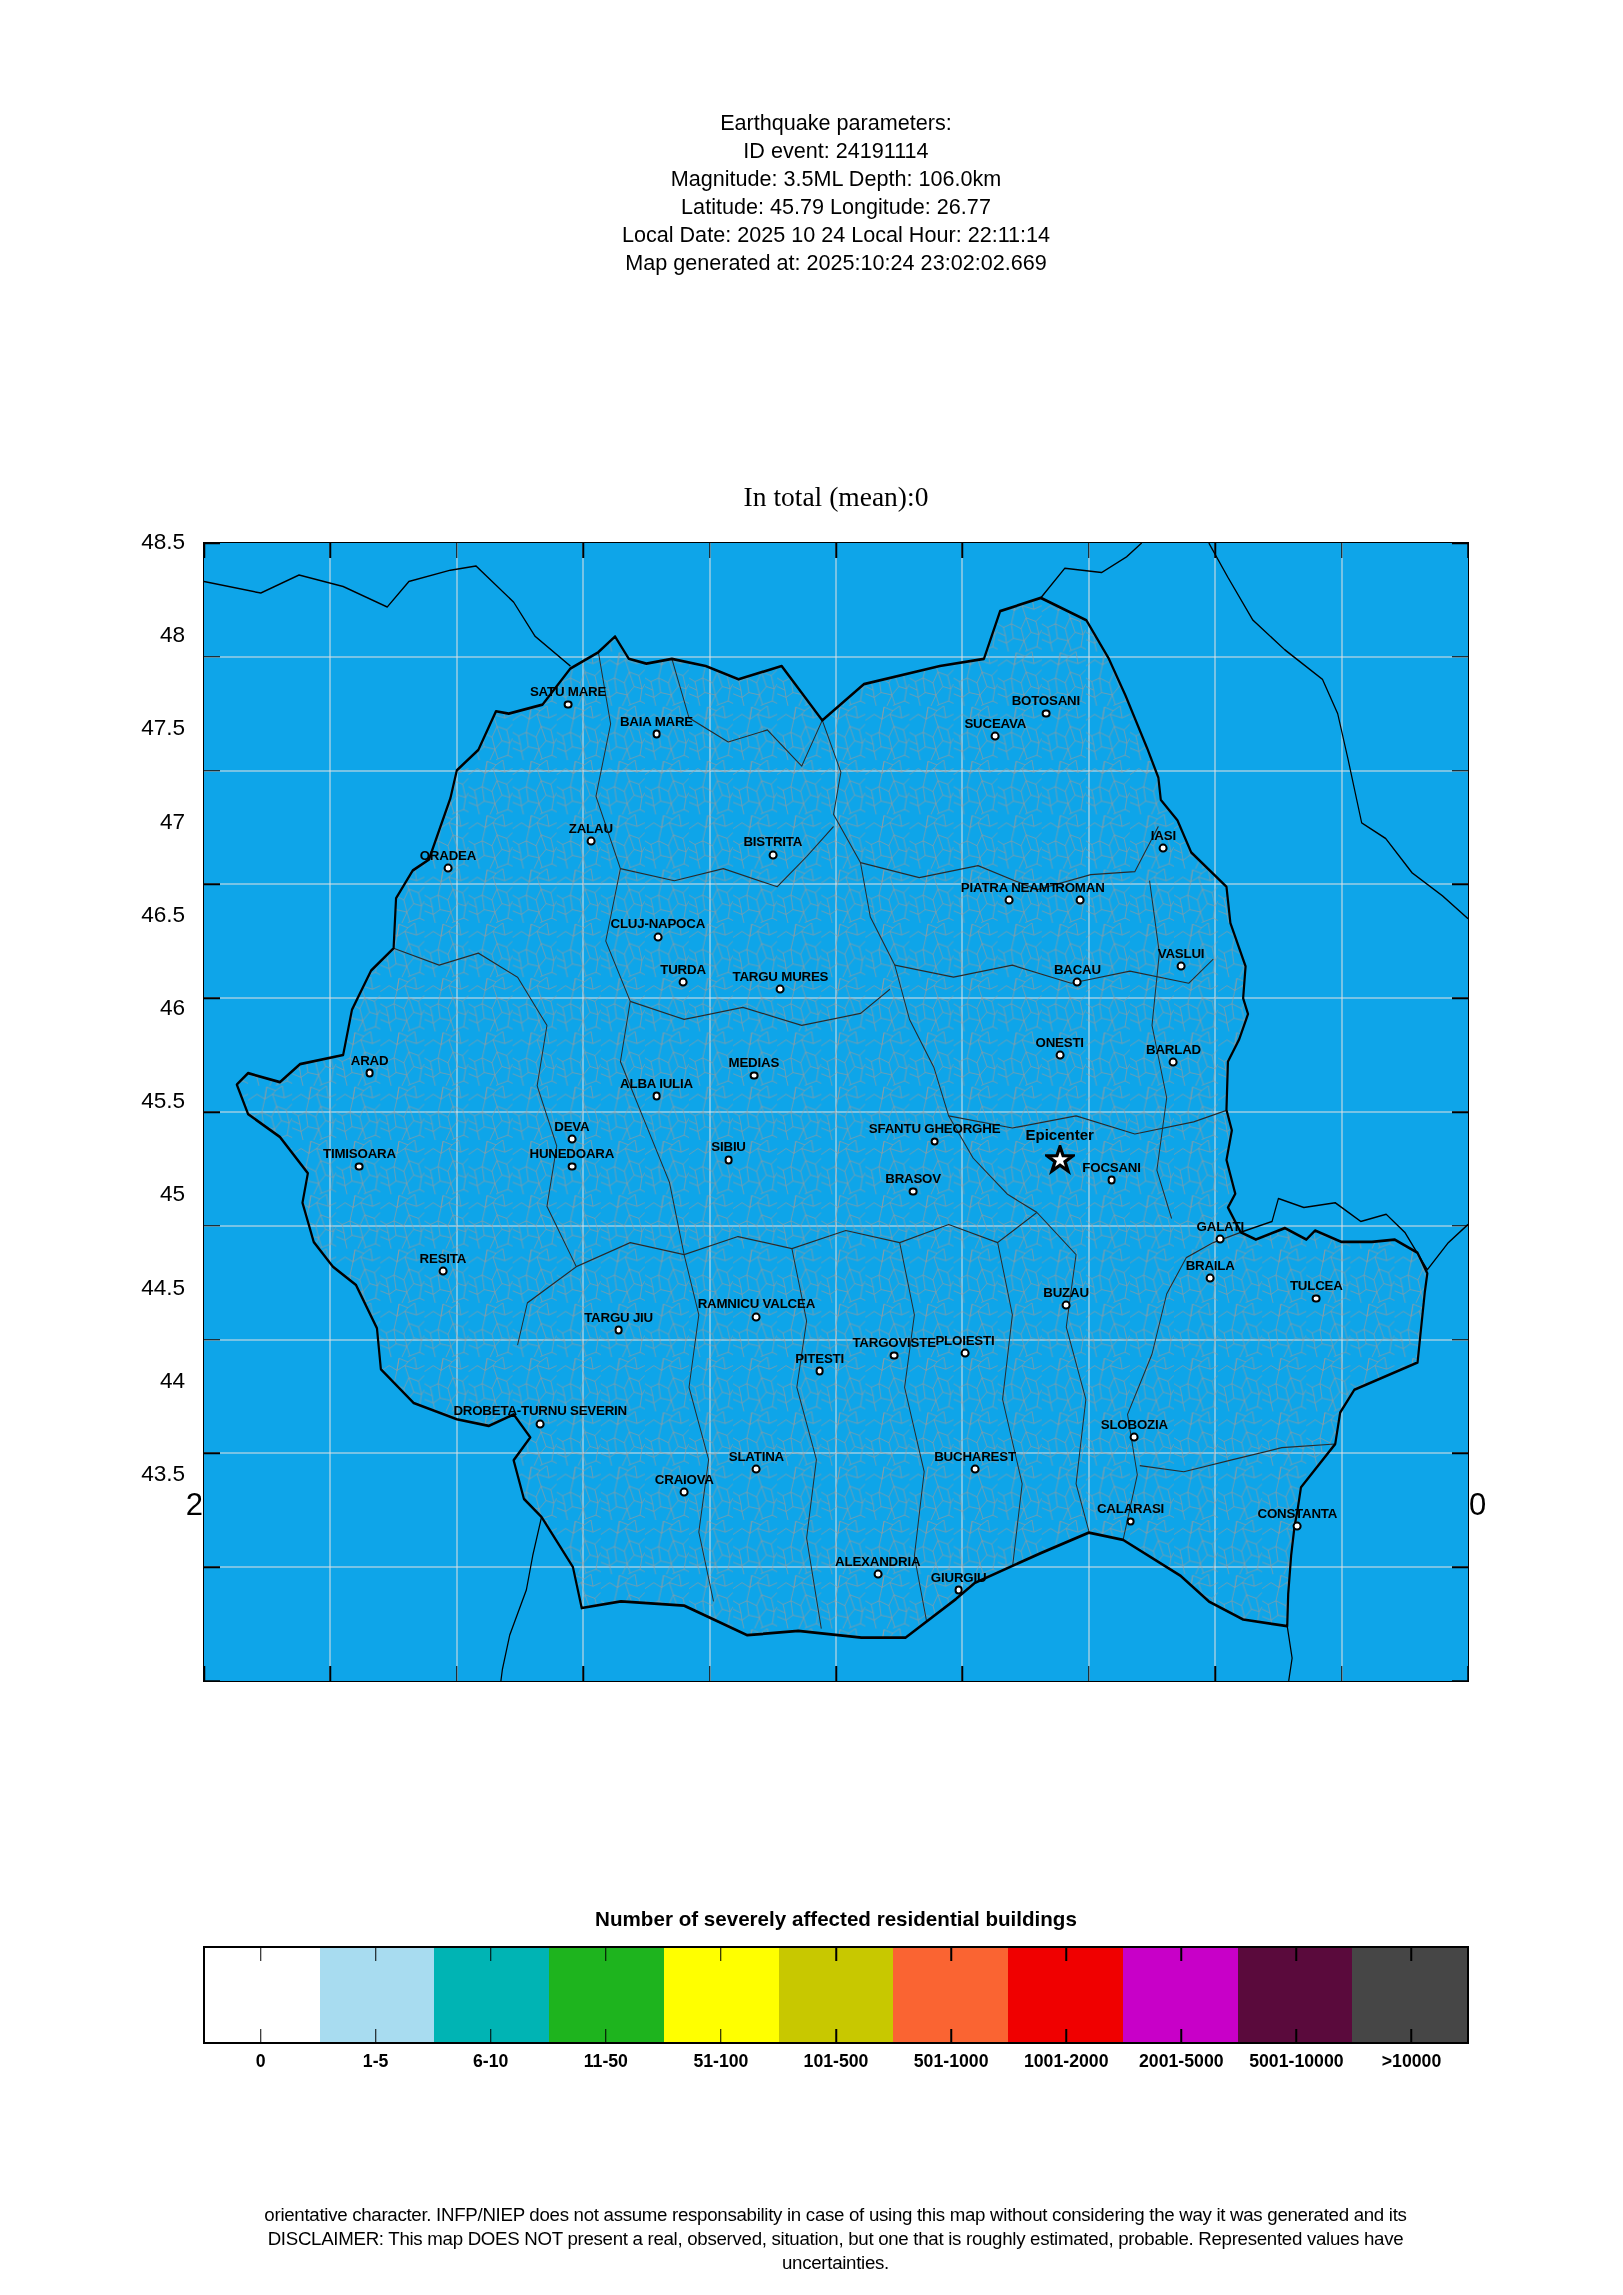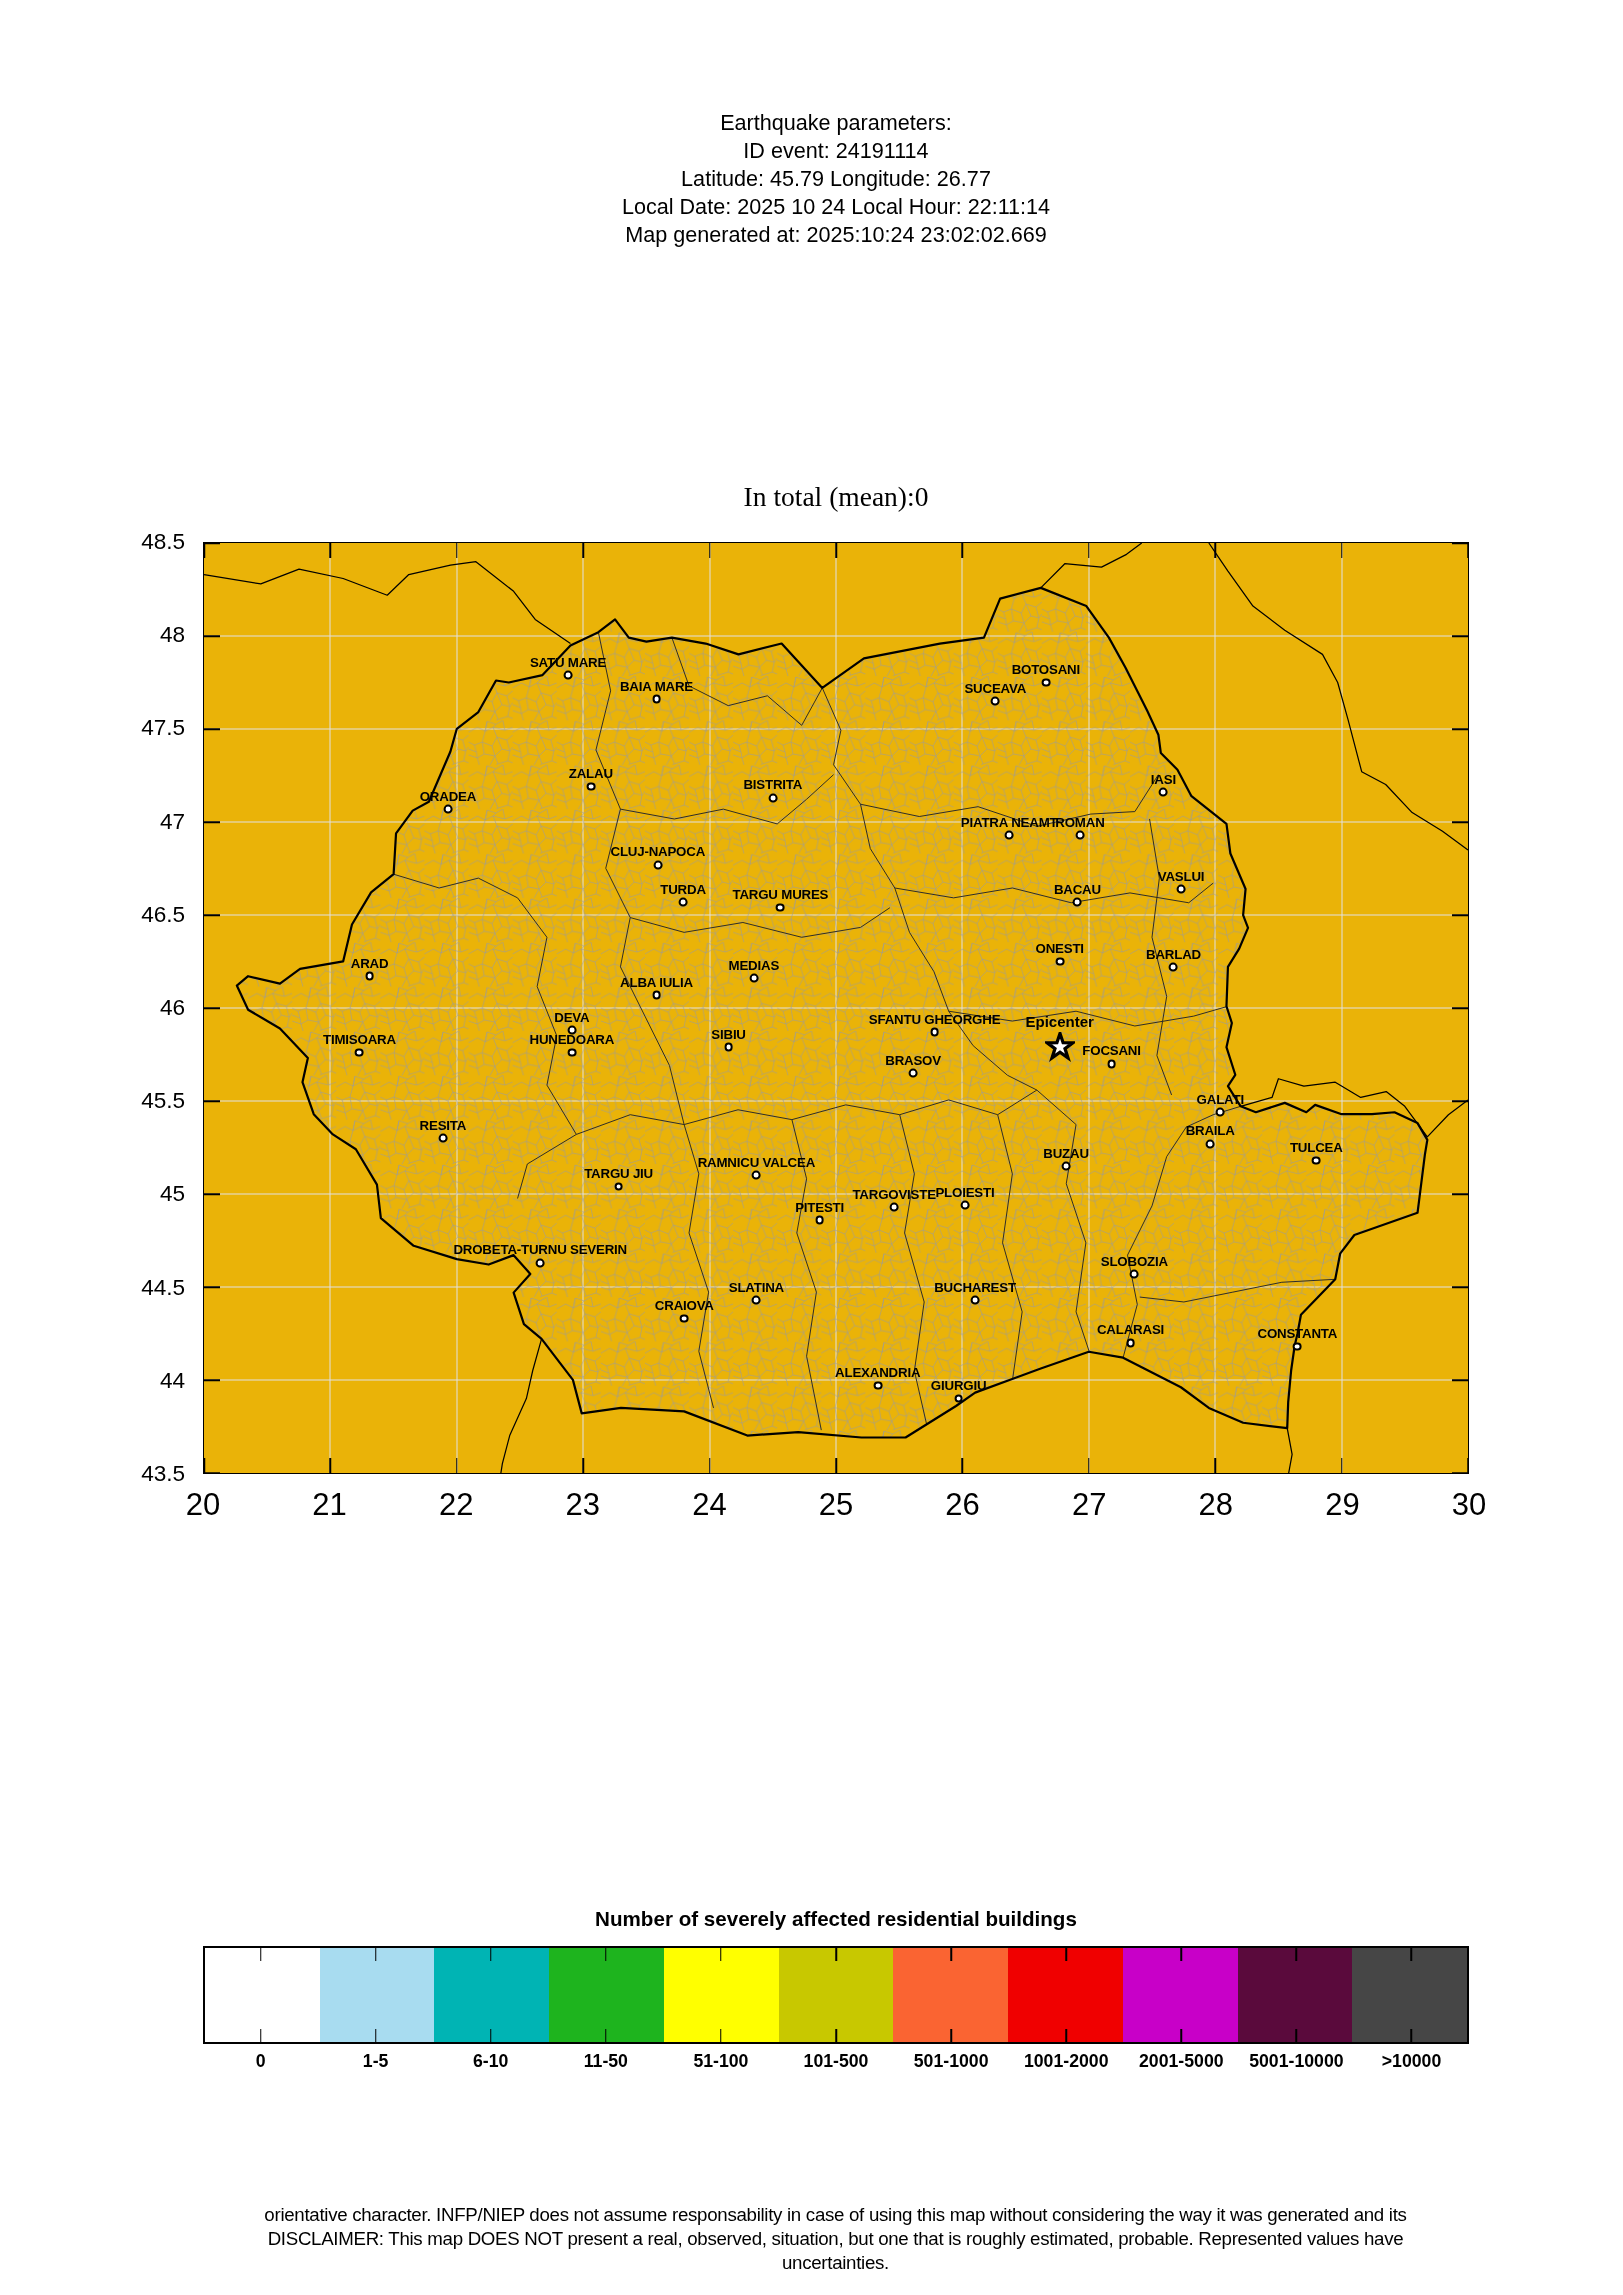--- a/index.html
+++ b/index.html
@@ -3,21 +3,21 @@
 <meta charset="utf-8">
 <style>
   html,body{margin:0;padding:0;background:#fff;}
   body{width:1623px;height:2295px;position:relative;font-family:"Liberation Sans",sans-serif;color:#000;overflow:hidden;}
   .abs{position:absolute;}
   
   #header{left:203px;top:109px;width:1266px;text-align:center;font-size:21.6px;line-height:28px;}
   
   #map-title{left:203px;top:481px;width:1266px;text-align:center;font-family:"Liberation Serif",serif;font-size:27.5px;line-height:32px;}
   
-  #plot{left:203px;top:542px;width:1266px;height:932px;border:1.5px solid #000;box-sizing:border-box;overflow:hidden;background:#eab308;}
+  #plot{left:203px;top:542px;width:1266px;height:1140px;border:1.5px solid #000;box-sizing:border-box;overflow:hidden;background:#0ea5e9;}
   #plot svg.mapsvg{position:absolute;left:0;top:0;width:100%;height:100%;}
   .gridv{position:absolute;top:0;bottom:0;width:1px;background:#e2e2e2;transform:translateX(-50%);}
   .gridh{position:absolute;left:0;right:0;height:1px;background:#e2e2e2;transform:translateY(-50%);}
   .tickx{position:absolute;width:1.5px;height:14.7px;background:#000;transform:translateX(-50%);}
   .ticky{position:absolute;height:1.5px;width:15.7px;background:#000;transform:translateY(-50%);}
   .city-dot{position:absolute;width:8.8px;height:8.8px;border:2px solid #000;border-radius:50%;background:#fff;transform:translate(-50%,-50%);box-sizing:border-box;}
   .city-lbl{position:absolute;transform:translate(-50%,-100%);font-size:13.3px;font-weight:bold;white-space:nowrap;letter-spacing:-0.2px;}
   #epicenter-label{position:absolute;transform:translate(-50%,-100%);font-size:15px;font-weight:bold;white-space:nowrap;}
   #epicenter-star{position:absolute;width:30px;height:30px;transform:translate(-50%,-50%);}
   
@@ -35,20 +35,21 @@
   #legend-labels .cell{flex:1;text-align:center;font-size:17.7px;font-weight:bold;}
   
   #disclaimer{left:124px;top:2203px;width:1423px;text-align:center;font-size:18.7px;line-height:24px;letter-spacing:-0.3px;}
 </style>
 </head>
 <body>
 
 <div class="abs" id="header">
     <div>Earthquake parameters:</div>
     <div>ID event: 24191114</div>
+    <div>Magnitude: 3.5ML Depth: 106.0km</div>
     <div>Latitude: 45.79  Longitude: 26.77</div>
     <div>Local Date: 2025 10 24  Local Hour: 22:11:14</div>
     <div>Map generated at: 2025:10:24 23:02:02.669</div>
   </div>
 
 <div class="abs" id="map-title">
   <div>In total (mean):0</div>
 </div>
 
 <div class="abs" id="ylabels">

